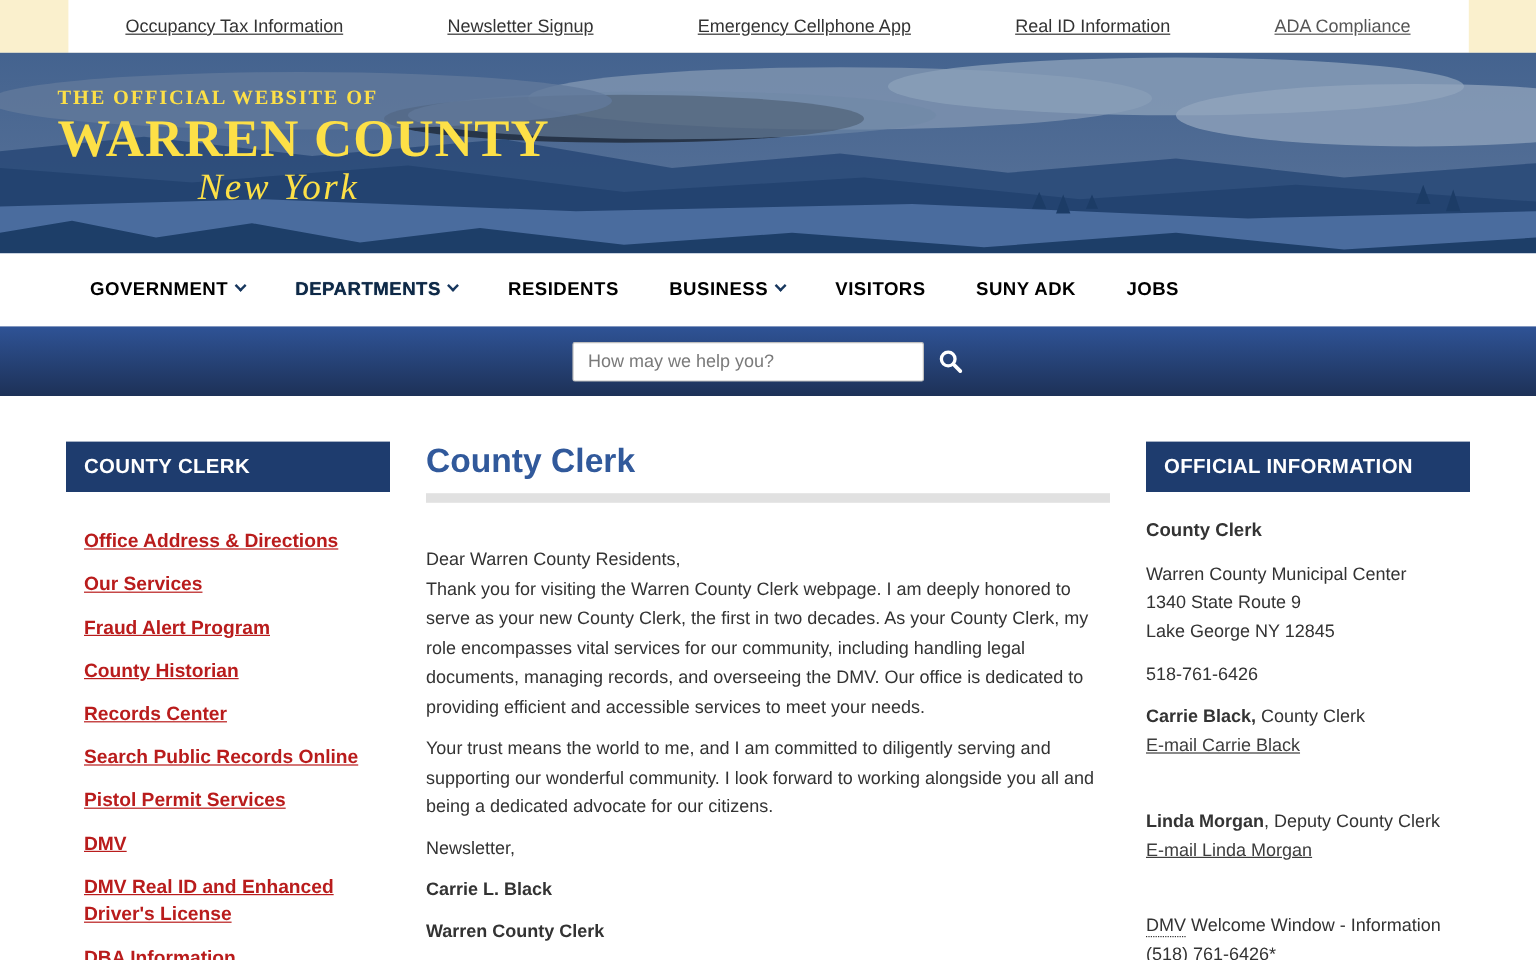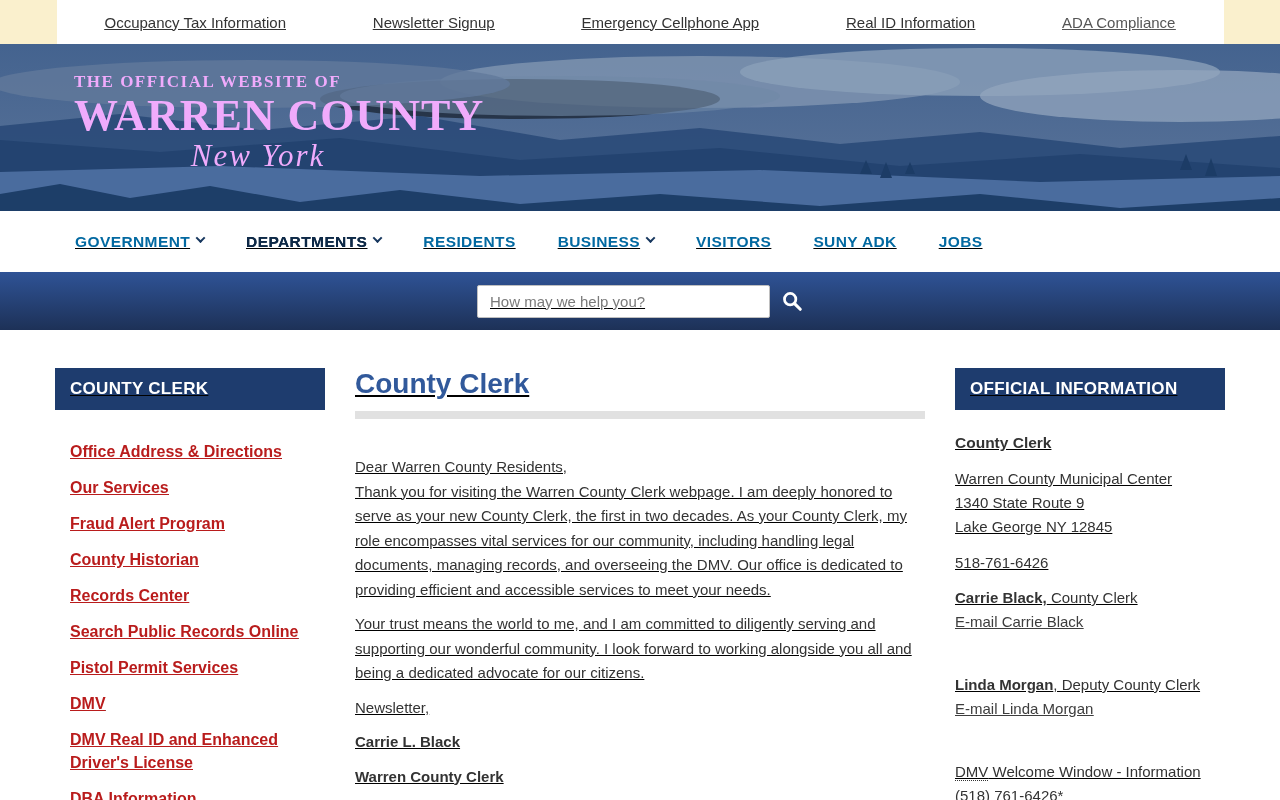--- a/index.html
+++ b/index.html
@@ -1,37 +1,37 @@
 <!DOCTYPE html>
 <html><head>
 <meta charset="utf-8">
 <style>
   * { margin:0; padding:0; box-sizing:border-box; }
   html,body { background:#ffffff; }
-  .page { width:1280px; height:800px; overflow:hidden; background:#ffffff; font-family:"Liberation Sans", sans-serif; position:relative;text-decoration:underline; }
+  .page { width:1280px; height:800px; overflow:hidden; background:#ffffff; font-family:"Liberation Sans", sans-serif; position:relative; }
 
   
   .topbar { height:44px; background:#faf0cd; }
   .topbar-inner { width:1167px; height:44px; margin:0 auto; background:#ffffff; display:flex; align-items:center; justify-content:space-between; padding:0 48px 0 48px; }
   .topbar-inner a { font-size:15px; color:#333333; text-decoration:underline; cursor:pointer; }
   .topbar-inner a.dim { color:#555555; }
 
   
   .hero { height:167px; position:relative; overflow:hidden; background:#3c5d8d; }
   .hero svg.scene { position:absolute; left:0; top:0; }
-  .logo { position:absolute; left:74px; top:28px; width:368px; color:#f0abfc; }
+  .logo { position:absolute; left:48px; top:28px; width:368px; color:#fde047; }
   .logo .pre { font-family:"Liberation Serif", serif; font-weight:bold; font-size:17px; letter-spacing:1.5px; }
   .logo .big { font-family:"Liberation Serif", serif; font-weight:bold; font-size:44px; letter-spacing:1px; line-height:48px; white-space:nowrap; }
   .logo .script { font-family:"Liberation Serif", serif; font-style:italic; font-size:31px; text-align:center; margin-top:-2px; letter-spacing:2px; }
   .tagline { position:absolute; left:655px; top:64px; color:#ffffff; font-size:17.5px; font-weight:bold; }
   .tagline .it { font-style:italic; }
 
   
   .navbar { height:61px; background:#ffffff; display:flex; align-items:center; padding-left:75px; }
-  .nav-item { display:flex; align-items:center; margin-right:42px; font-size:15.5px; font-weight:bold; letter-spacing:.4px; color:#0369a1; cursor:pointer; }
+  .nav-item { display:flex; align-items:center; margin-right:42px; font-size:15.5px; font-weight:bold; letter-spacing:.4px; color:#000000; cursor:pointer; }
   .nav-item.active { color:#0e2947; text-shadow:0 0 .6px #0e2947; }
   .chev { width:7px; height:7px; border-right:2px solid #17375e; border-bottom:2px solid #17375e; transform:rotate(45deg) translate(-1px,-1px); margin-left:7px; margin-top:-4px; }
 
   
   .searchband { height:58px; background:linear-gradient(#2f5396, #1d3157); display:flex; align-items:center; justify-content:center; }
   .search-wrap { display:flex; align-items:center; }
   .search-input { width:293px; height:33px; border:1px solid #bfbfbf; border-radius:2px; padding:0 12px; font-size:15px; color:#333; font-family:"Liberation Sans", sans-serif; }
   .search-input::placeholder { color:#7a7a7a; }
   .search-btn { background:none; border:none; margin-left:11px; cursor:pointer; display:flex; align-items:center; }
 

